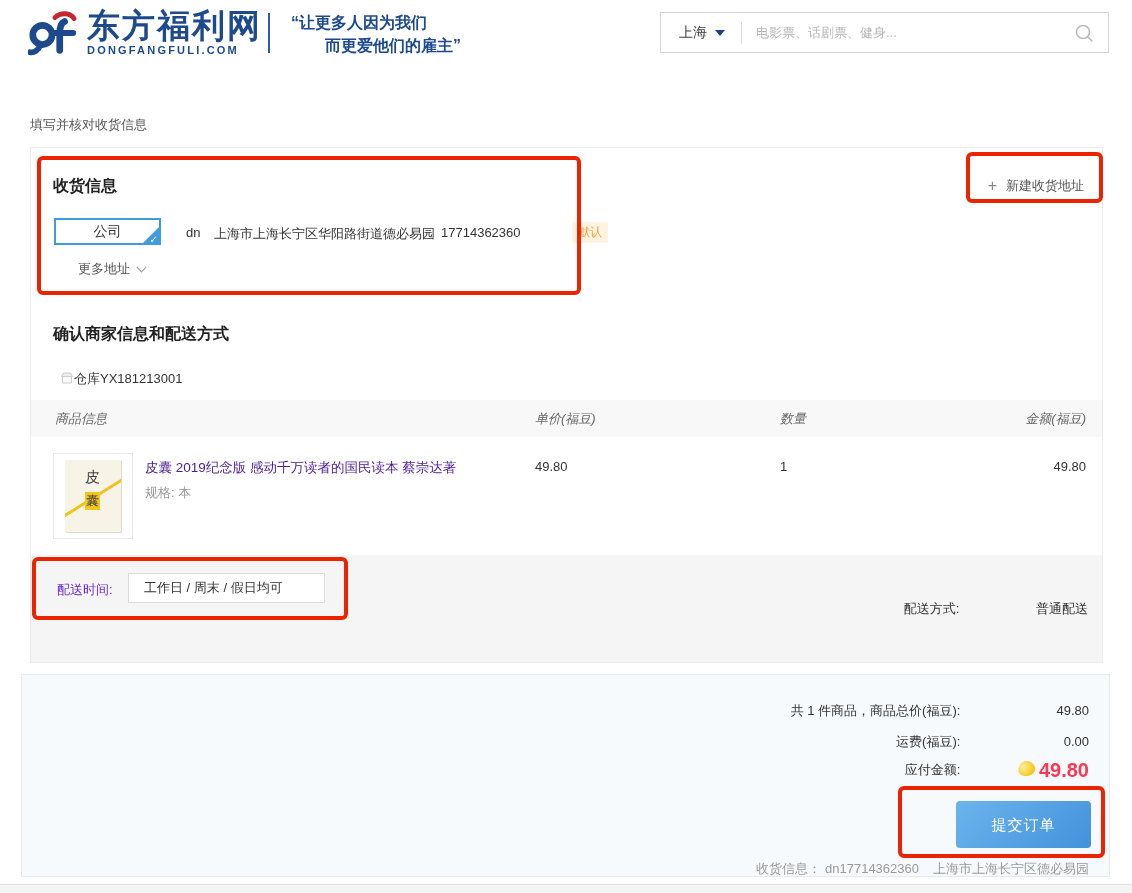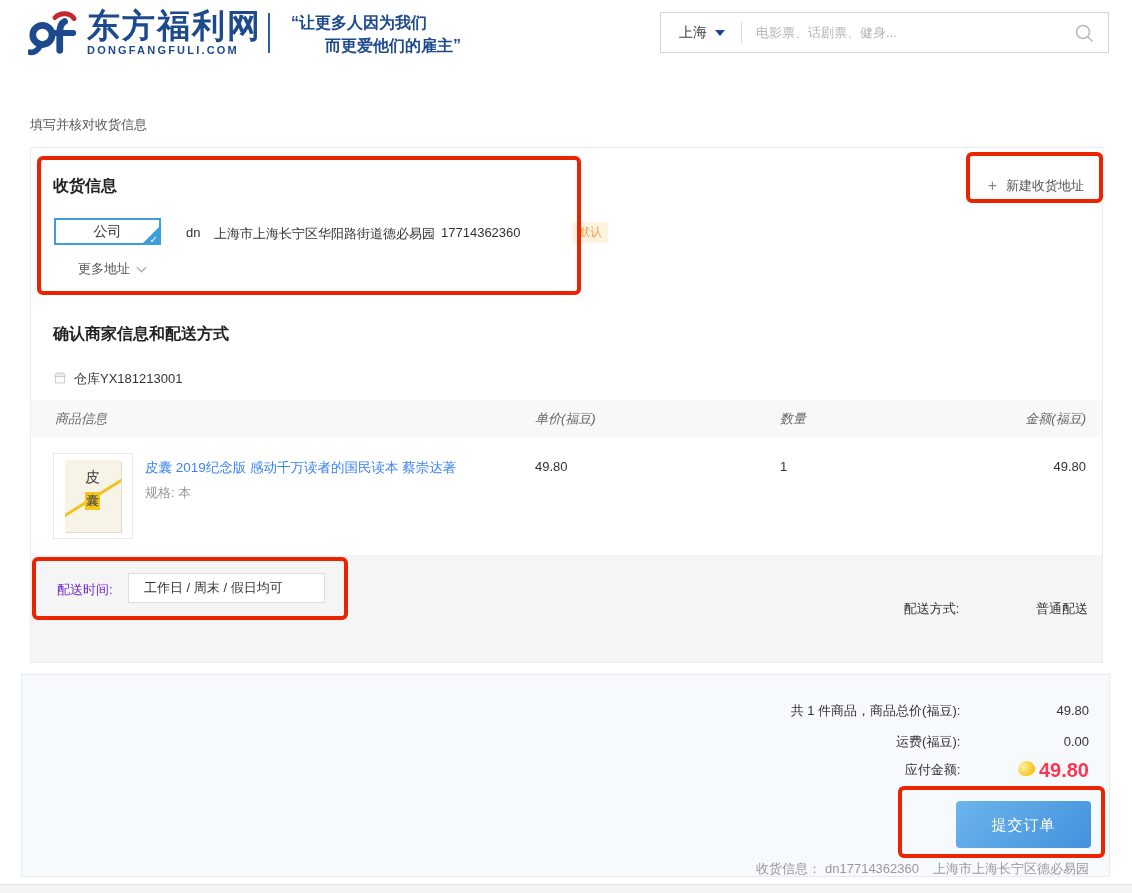--- a/index.html
+++ b/index.html
@@ -34,33 +34,33 @@
   .addr-type-btn { position:absolute; left:23px; top:70px; width:107px; height:27px; border:2px solid #3e9ddb; background:#fff; text-align:center; line-height:23px; font-size:14px; color:#333; cursor:pointer; }
   .check-corner { position:absolute; right:0; bottom:0; width:0; height:0; border-bottom:16px solid #3e9ddb; border-left:16px solid transparent; }
   .check-mark { position:absolute; right:1px; bottom:-2px; color:#fff; font-size:10px; line-height:10px; }
   .addr-line { position:absolute; top:77px; font-size:13px; color:#333; white-space:nowrap; }
   .addr-name { left:155px; }
   .addr-text { left:183px; }
   .addr-phone { left:410px; }
   .default-badge { position:absolute; left:498px; top:74px; background:#fdf3e0; color:#efa243; font-size:12px; padding:2px 6px; border-radius:2px;margin-left:43px; }
   .more-addr { position:absolute; left:22px; top:112px; font-size:13px; color:#555; cursor:pointer; display:flex; align-items:center;margin-left:25px; }
   .chev { display:inline-block; width:7px; height:7px; border-right:1.5px solid #999; border-bottom:1.5px solid #999; transform:rotate(45deg); margin-left:8px; margin-top:-3px; }
-  .warehouse-row { position:absolute; left:22px; top:222px; display:flex; align-items:center; gap:7px; font-size:13px; color:#333; }
+  .warehouse-row { position:absolute; left:29px; top:222px; display:flex; align-items:center; font-size:13px; color:#333; }
   
   .table-header { position:absolute; left:0; top:252px; width:1071px; height:37px; background:#f8f8f8; font-size:13px; color:#666; line-height:37px;font-style:italic; }
   .col-product { position:absolute; left:24px; }
   .col-price   { position:absolute; left:504px; }
   .col-qty     { position:absolute; left:749px; }
   .col-amount  { position:absolute; right:16px; }
   .book { position:absolute; left:22px; top:305px; width:80px; height:86px; border:1px solid #e9e9e9; display:flex; align-items:center; justify-content:center; background:#fff; }
   .cover { position:relative; width:56px; height:72px; background:#f7f3e6; box-shadow:1px 1px 0 #e0dccc; overflow:hidden; }
   .ribbon { position:absolute; left:-8px; top:34px; width:80px; height:3px; background:#f0c420; transform:rotate(-32deg); }
   .cover-ch1 { position:absolute; left:20px; top:8px; font-size:15px; color:#444; }
   .cover-ch2 { position:absolute; left:20px; top:32px; font-size:13px; color:#444; background:#f5c71e; padding:0 1px; }
-  .prod-title { position:absolute; left:114px; top:311px; width:430px; font-size:13.5px; color:#3b82f6; }
+  .prod-title { position:absolute; left:114px; top:311px; width:430px; font-size:13.5px; color:#4c1d95; }
   .prod-spec  { position:absolute; left:114px; top:336px; font-size:13px; color:#9a9a9a; }
   .prod-cell  { position:absolute; top:311px; font-size:13px; color:#333; }
   .cell-price { left:504px; }
   .cell-qty   { left:749px; }
   .cell-amount{ right:16px; }
   
   .gray-band { position:absolute; left:0; top:407px; width:1071px; height:107px; background:#f5f5f5; }
   .dt-label { position:absolute; left:26px; top:26px; font-size:13px; color:#6d28d9; }
   .dt-box { position:absolute; left:97px; top:18px; width:197px; height:30px; background:#fff; border:1px solid #ddd; line-height:28px; padding-left:15px; font-size:13px; color:#333; cursor:pointer; }
   .right-row { position:absolute; right:14px; text-align:right; font-size:13px; color:#333; white-space:nowrap; }

